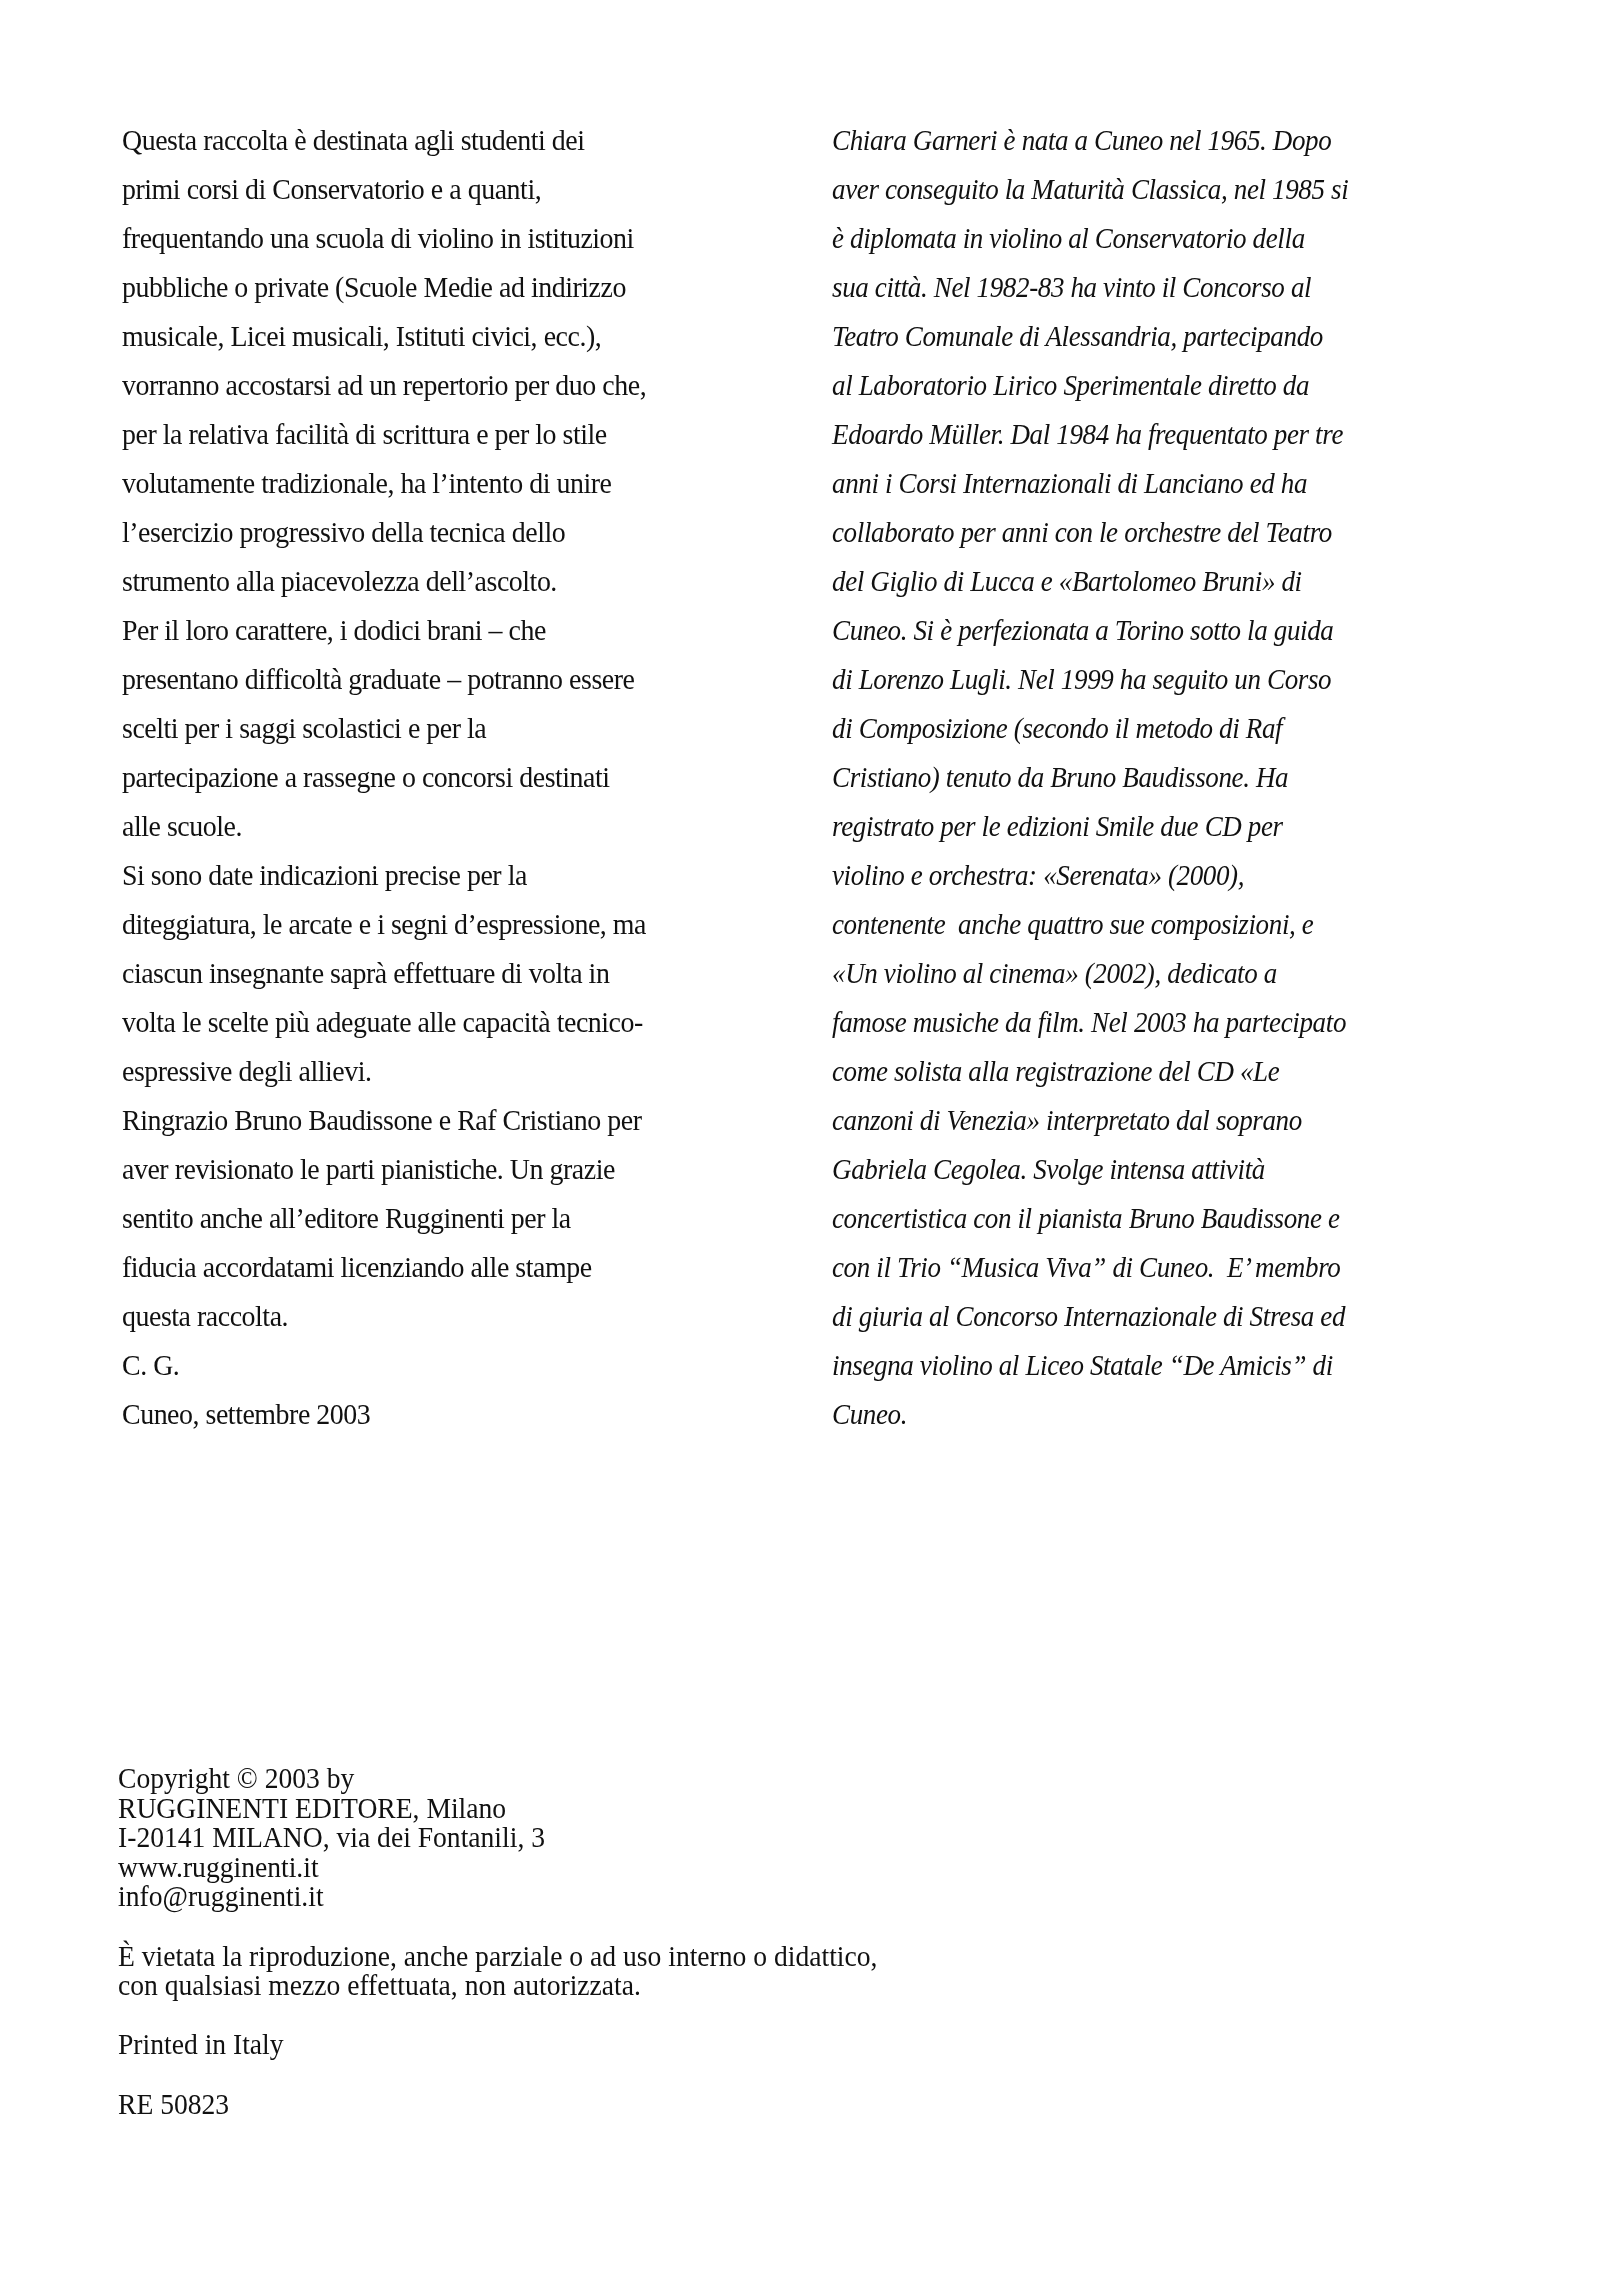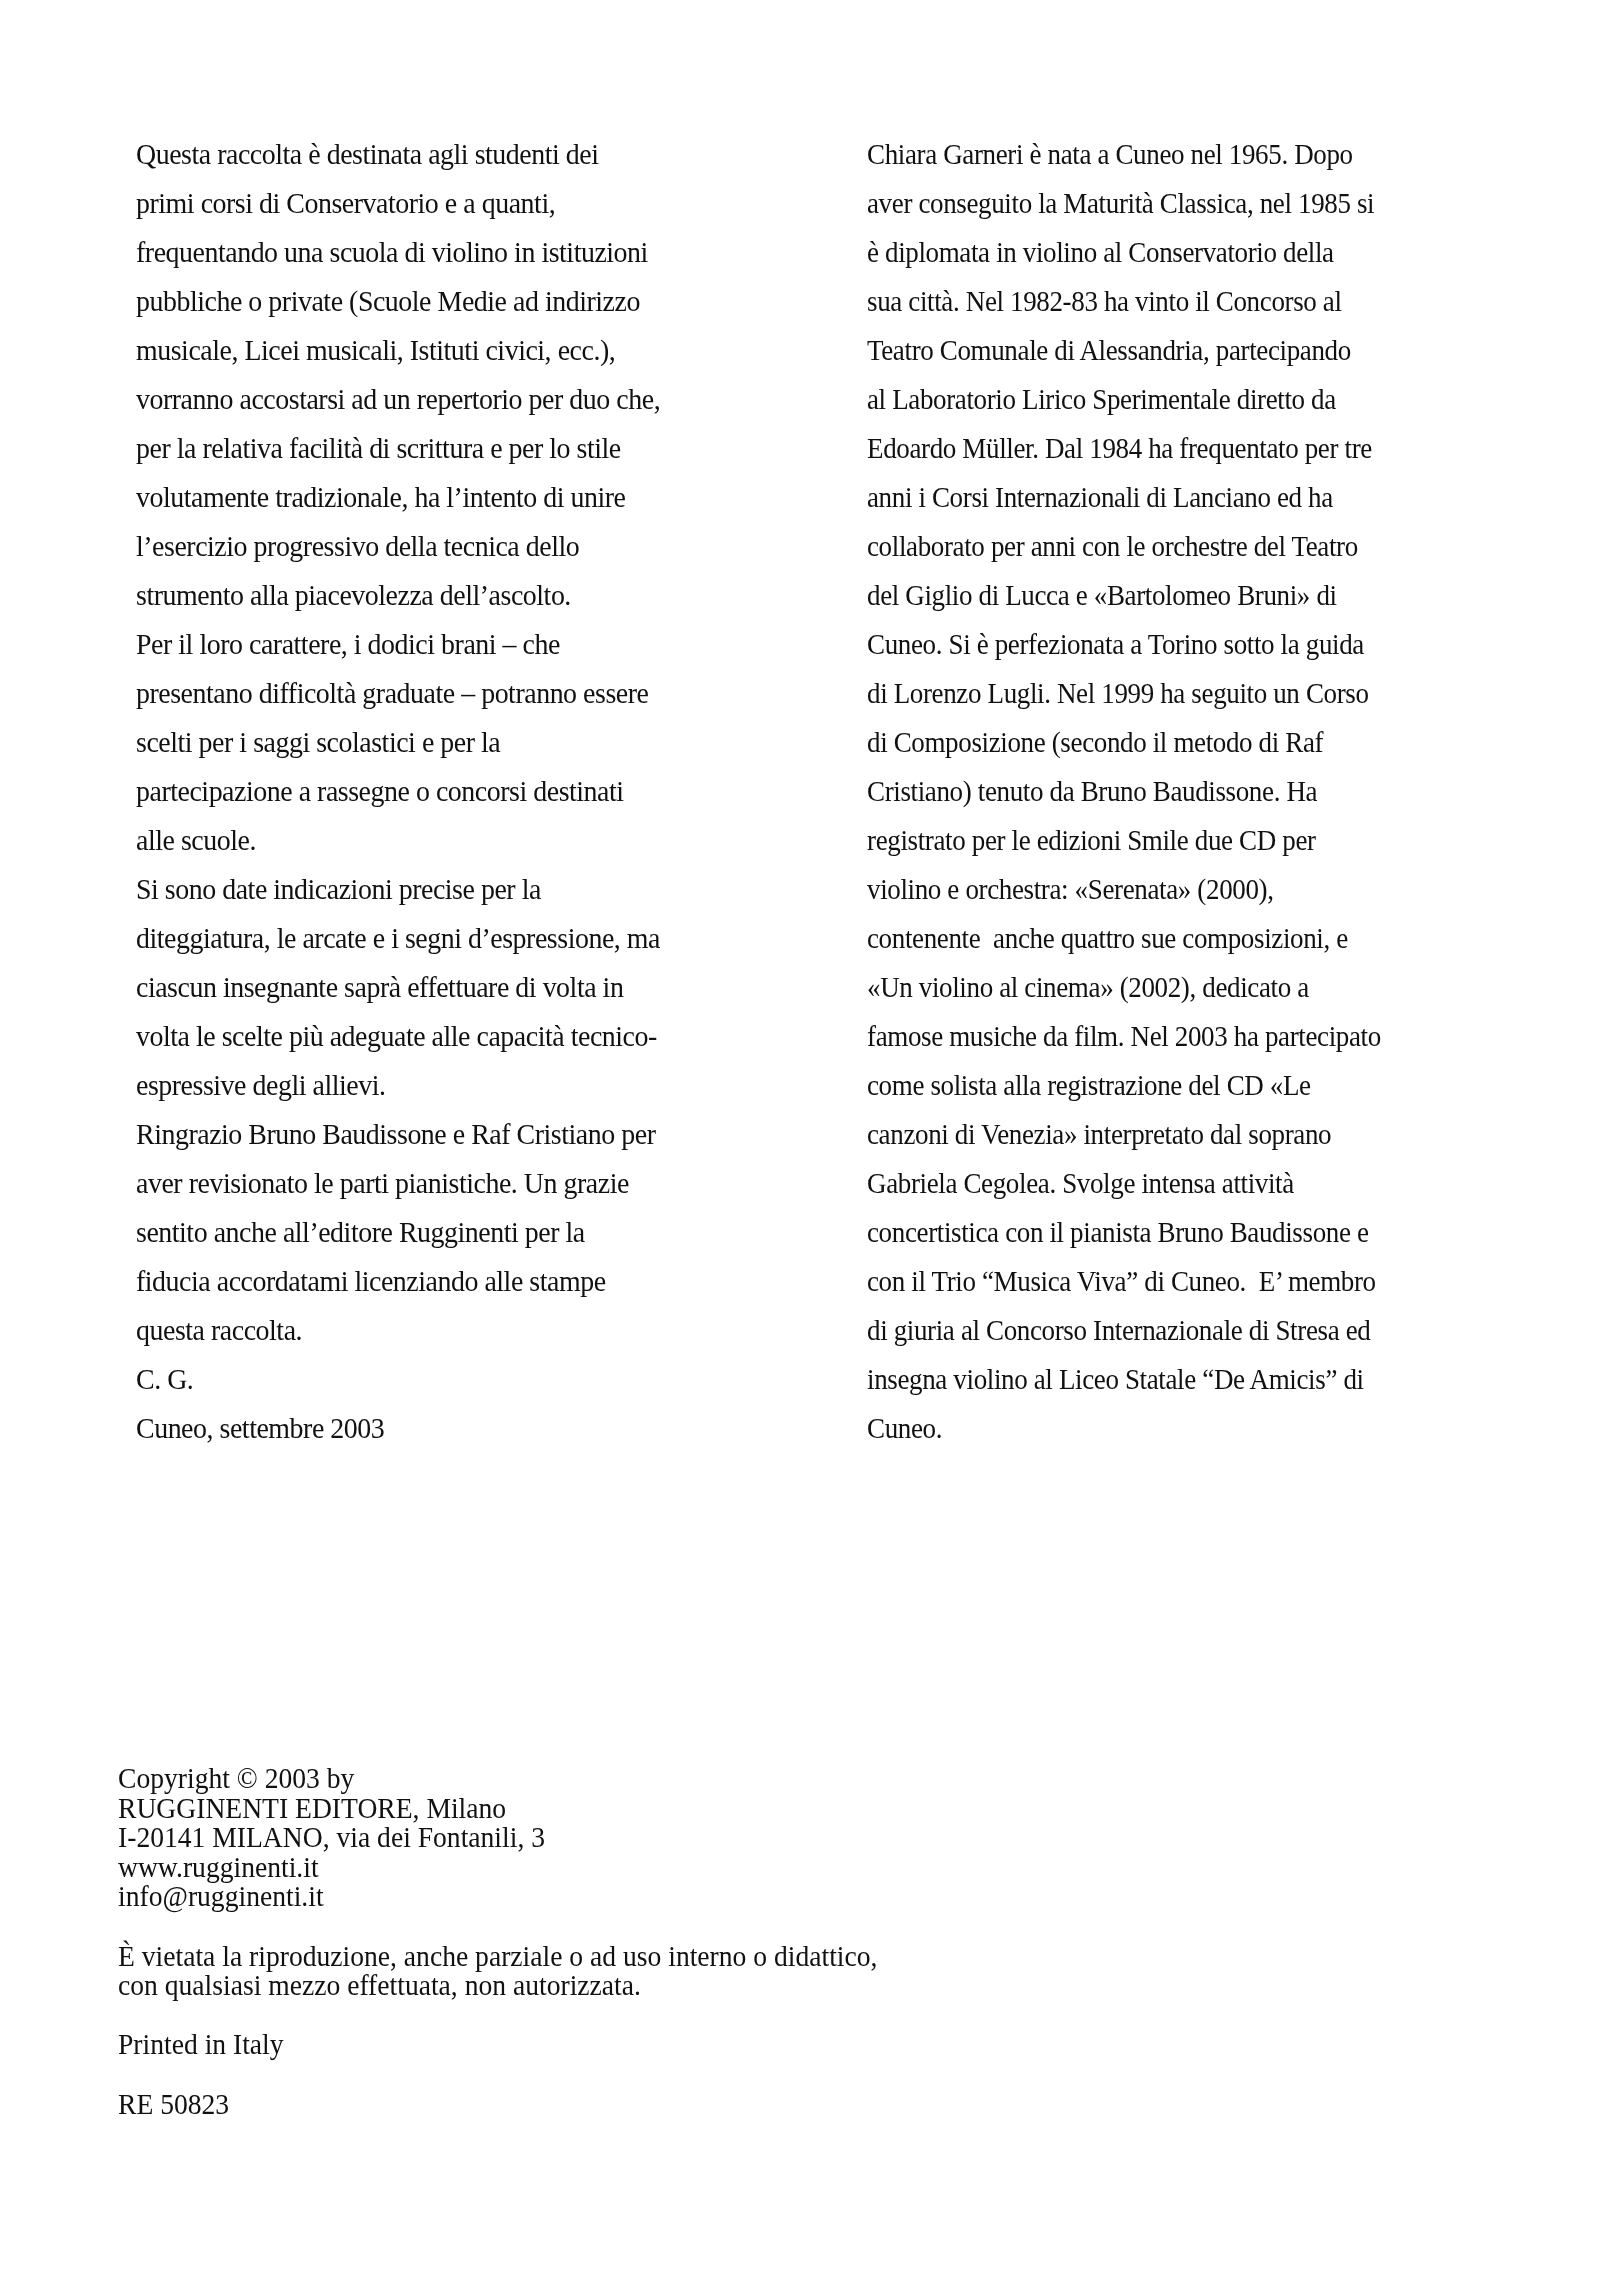--- a/index.html
+++ b/index.html
@@ -13,30 +13,31 @@
       position: relative;
       overflow: hidden;
       color: #111111;
     }
     .col {
       position: absolute;
       top: 111px;
       font-family: "Liberation Serif", "DejaVu Serif", serif;
       font-size: 30px;
       line-height: 49px;
-      margin: 18px;
+      margin: 4px;
       padding: 0;
     }
     .col-left {
       left: 118px;
       width: 681px;
     }
     .col-right {
-      left: 849px;
+      left: 828px;
       width: 699px;
+      font-style: italic;
     }
     .line {
       display: block;
       white-space: pre;
       letter-spacing: -0.5px;
       transform: scaleX(0.93);
       transform-origin: left center;
     }
     .col-right .line {
       letter-spacing: -0.4px;

